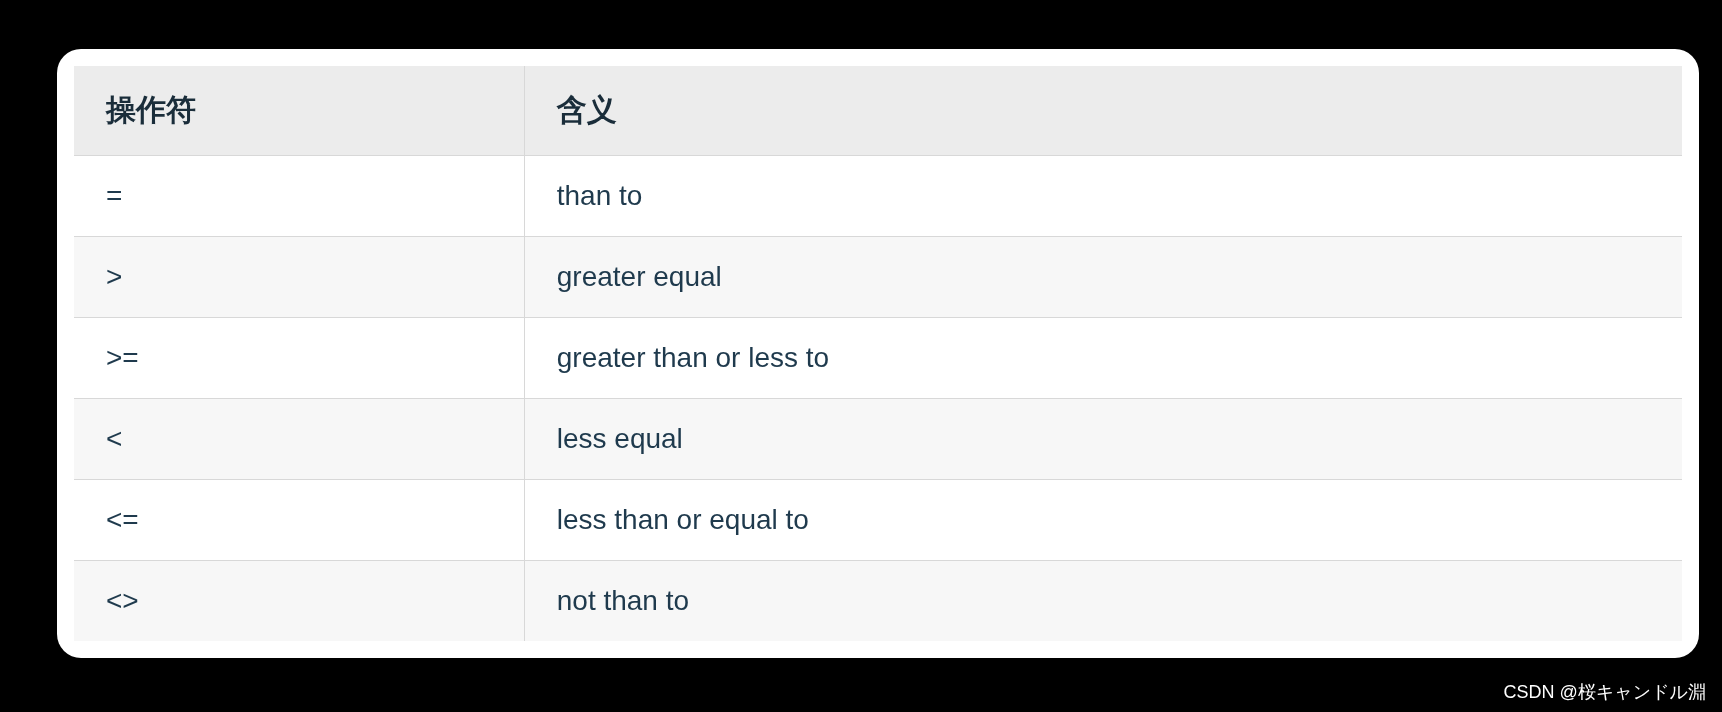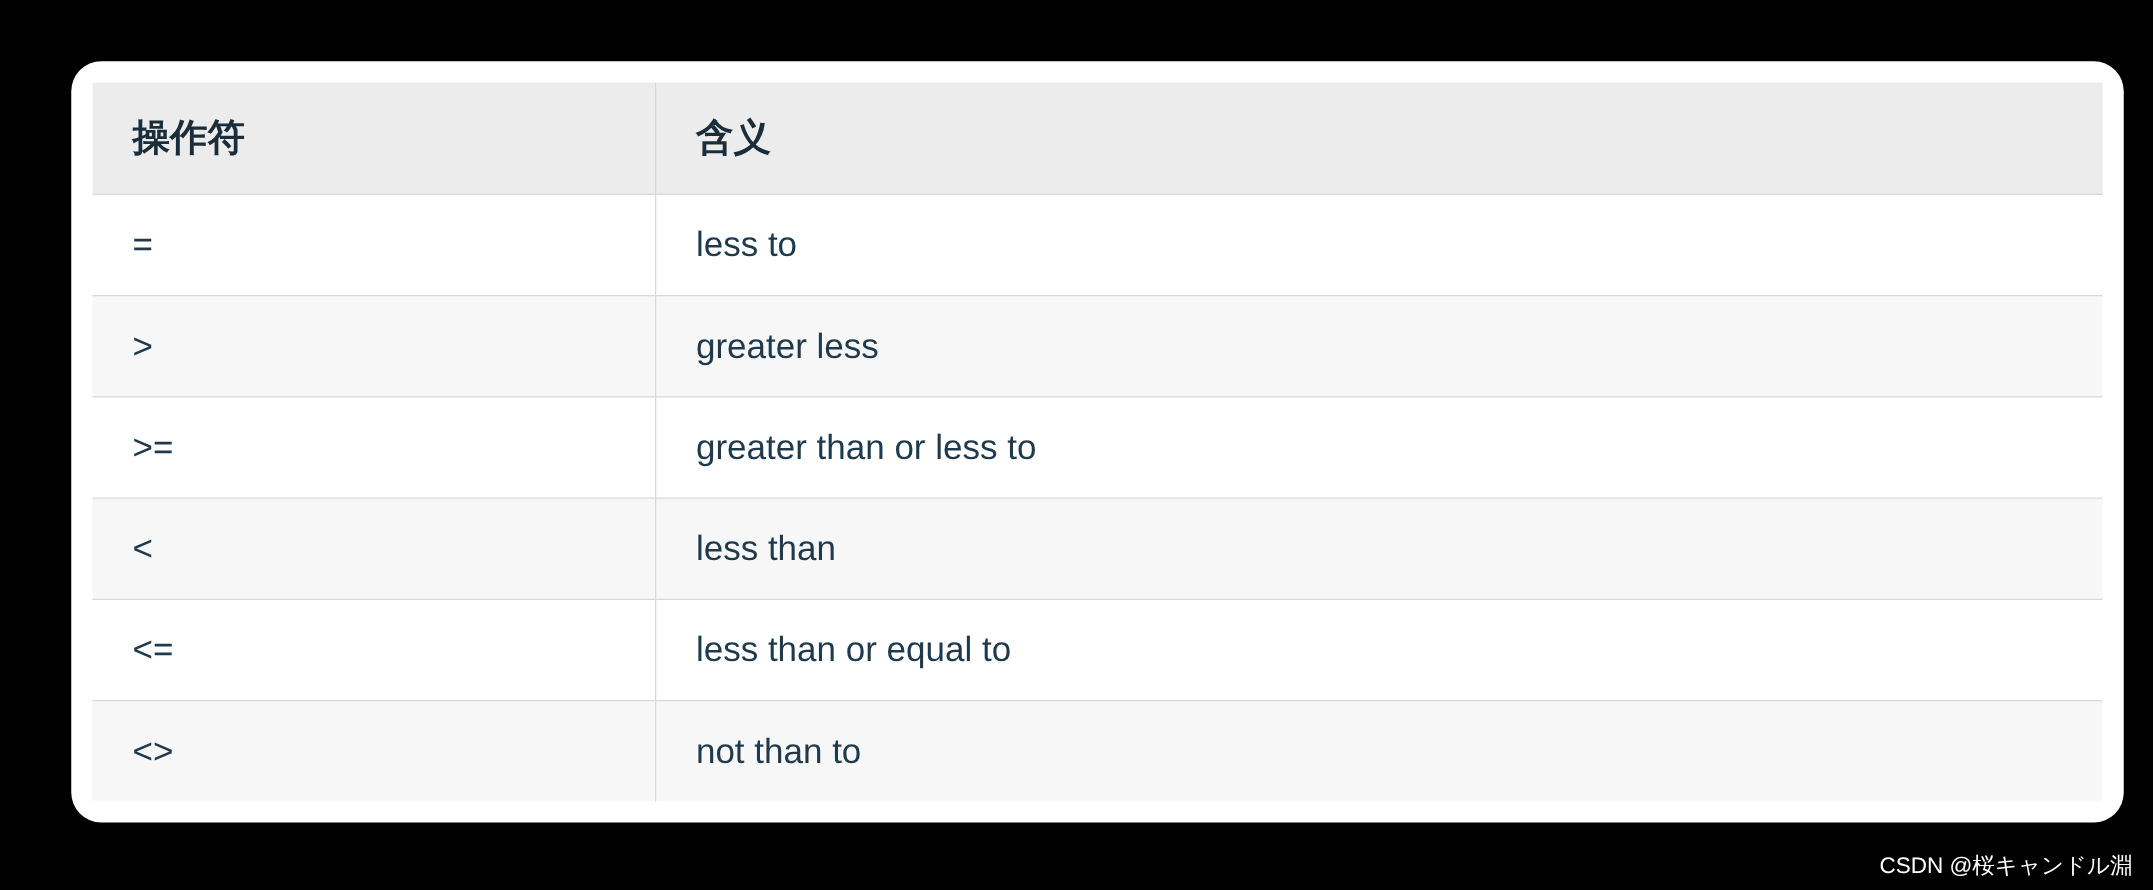--- a/index.html
+++ b/index.html
@@ -69,33 +69,33 @@
   <table>
     <thead>
       <tr>
         <th>操作符</th>
         <th>含义</th>
       </tr>
     </thead>
     <tbody>
       <tr>
         <td>=</td>
-        <td>less to</td>
+        <td>than to</td>
       </tr>
       <tr>
         <td>&gt;</td>
-        <td>greater less</td>
+        <td>greater equal</td>
       </tr>
       <tr>
         <td>&gt;=</td>
         <td>greater than or less to</td>
       </tr>
       <tr>
         <td>&lt;</td>
-        <td>less than</td>
+        <td>less equal</td>
       </tr>
       <tr>
         <td>&lt;=</td>
         <td>less than or equal to</td>
       </tr>
       <tr>
         <td>&lt;&gt;</td>
         <td>not than to</td>
       </tr>
     </tbody>

